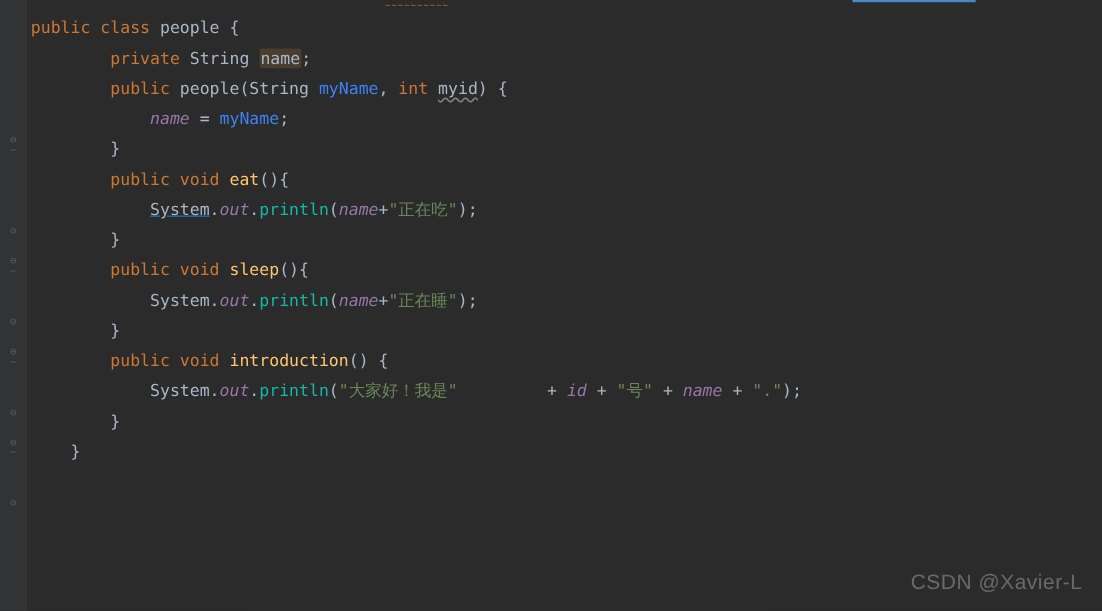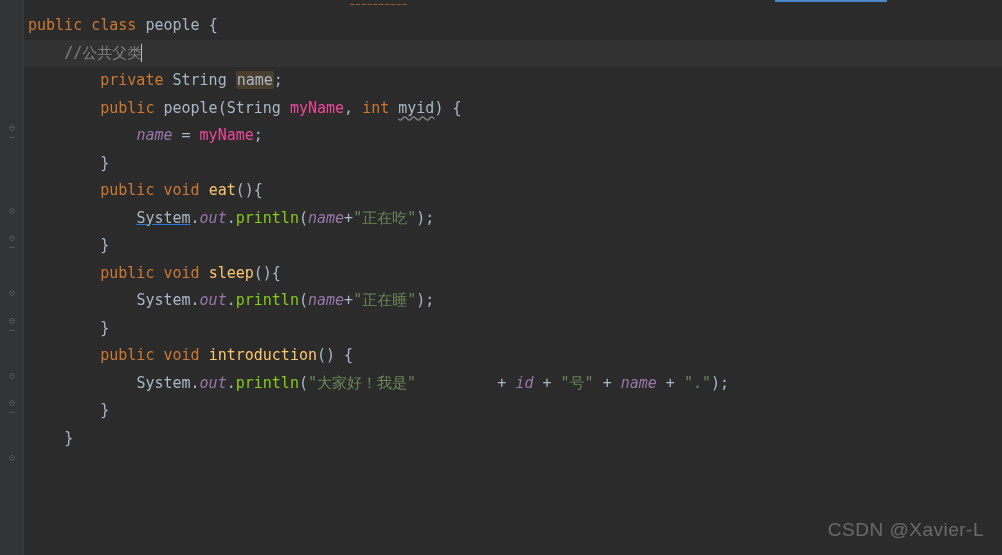--- a/index.html
+++ b/index.html
@@ -43,22 +43,22 @@
     }
     .line.highlighted {
       background: #323232;
     }
     .kw { color: #cc7832; }
     .type { color: #a9b7c6; }
     .str { color: #6a8759; }
     .comment { color: #808080; }
     .field-italic { color: #9876aa; font-style: italic; }
     .method { color: #ffc66d; text-align: center; }
-    .method-def { color: #84cc16; margin-top: 48px; }
-    .param { color: #ec4899; }
+    .method-def { color: #14b8a6; margin-top: 48px; }
+    .param { color: #3b82f6; }
     .classname { color: #a9b7c6; }
     .punct { color: #a9b7c6; }
     .bg-highlight { background: rgba(100,80,50,0.55); border-radius: 2px; padding: 0 1px; }
     .underline-wavy { text-decoration-line: underline; text-decoration-style: wavy; text-decoration-color: #808080; text-underline-offset: 3px;}
     .underline { text-decoration: underline; text-decoration-color: #287bde; color:#a9b7c6;}
     .underline-tab { border-bottom: 2px solid #4a88c7; display:inline-block; height:2px; width:112px;}
     .top-underline-row { position:absolute; top:0; left:0; right:0; height:6px; }
     .top-underline-row .squig { position:absolute; top:0; color:#cc7832; font-size:8px; letter-spacing:1px; }
     .caret { border-right: 1px solid #bbbbbb; margin-left:-1px;}
     .watermark {
@@ -89,21 +89,20 @@
     <div class="fold-icon" style="top: 314.5px;">⊖</div>
     <div class="fold-icon" style="top: 323.5px;">—</div>
     <div class="fold-icon" style="top: 369.5px;">⊝</div>
     <div class="fold-icon" style="top: 397px;">⊖</div>
     <div class="fold-icon" style="top: 406px;">—</div>
     <div class="fold-icon" style="top: 452px;">⊝</div>
   </div>
 
 <div class="editor" id="editor">
     <div class="line"><span></span><span class="kw">public</span><span> </span><span class="kw">class</span><span> </span><span class="classname">people</span><span> </span><span class="punct">{</span></div>
-    <div class="line highlighted"><span>    </span><span class="comment">//公共父类</span><span class="caret"></span></div>
     <div class="line"><span>        </span><span class="kw">private</span><span> </span><span class="type">String</span><span> </span><span class="bg-highlight">name</span><span class="punct">;</span></div>
     <div class="line"><span>        </span><span class="kw">public</span><span> </span><span class="classname">people</span><span class="punct">(</span><span class="type">String</span><span> </span><span class="param">myName</span><span class="punct">,</span><span> </span><span class="kw">int</span><span> </span><span class="underline-wavy">myid</span><span class="punct">)</span><span> </span><span class="punct">{</span></div>
     <div class="line"><span>            </span><span class="field-italic">name</span><span> </span><span class="punct">=</span><span> </span><span class="param">myName</span><span class="punct">;</span></div>
     <div class="line"><span>        </span><span class="punct">}</span></div>
     <div class="line"><span>        </span><span class="kw">public</span><span> </span><span class="kw">void</span><span> </span><span class="method">eat</span><span class="punct">(</span><span class="punct">)</span><span class="punct">{</span></div>
     <div class="line"><span>            </span><span class="underline">System</span><span class="punct">.</span><span class="field-italic">out</span><span class="punct">.</span><span class="method-def">println</span><span class="punct">(</span><span class="field-italic">name</span><span class="punct">+</span><span class="str">"正在吃"</span><span class="punct">)</span><span class="punct">;</span></div>
     <div class="line"><span>        </span><span class="punct">}</span></div>
     <div class="line"><span>        </span><span class="kw">public</span><span> </span><span class="kw">void</span><span> </span><span class="method">sleep</span><span class="punct">(</span><span class="punct">)</span><span class="punct">{</span></div>
     <div class="line"><span>            </span><span class="type">System</span><span class="punct">.</span><span class="field-italic">out</span><span class="punct">.</span><span class="method-def">println</span><span class="punct">(</span><span class="field-italic">name</span><span class="punct">+</span><span class="str">"正在睡"</span><span class="punct">)</span><span class="punct">;</span></div>
     <div class="line"><span>        </span><span class="punct">}</span></div>

